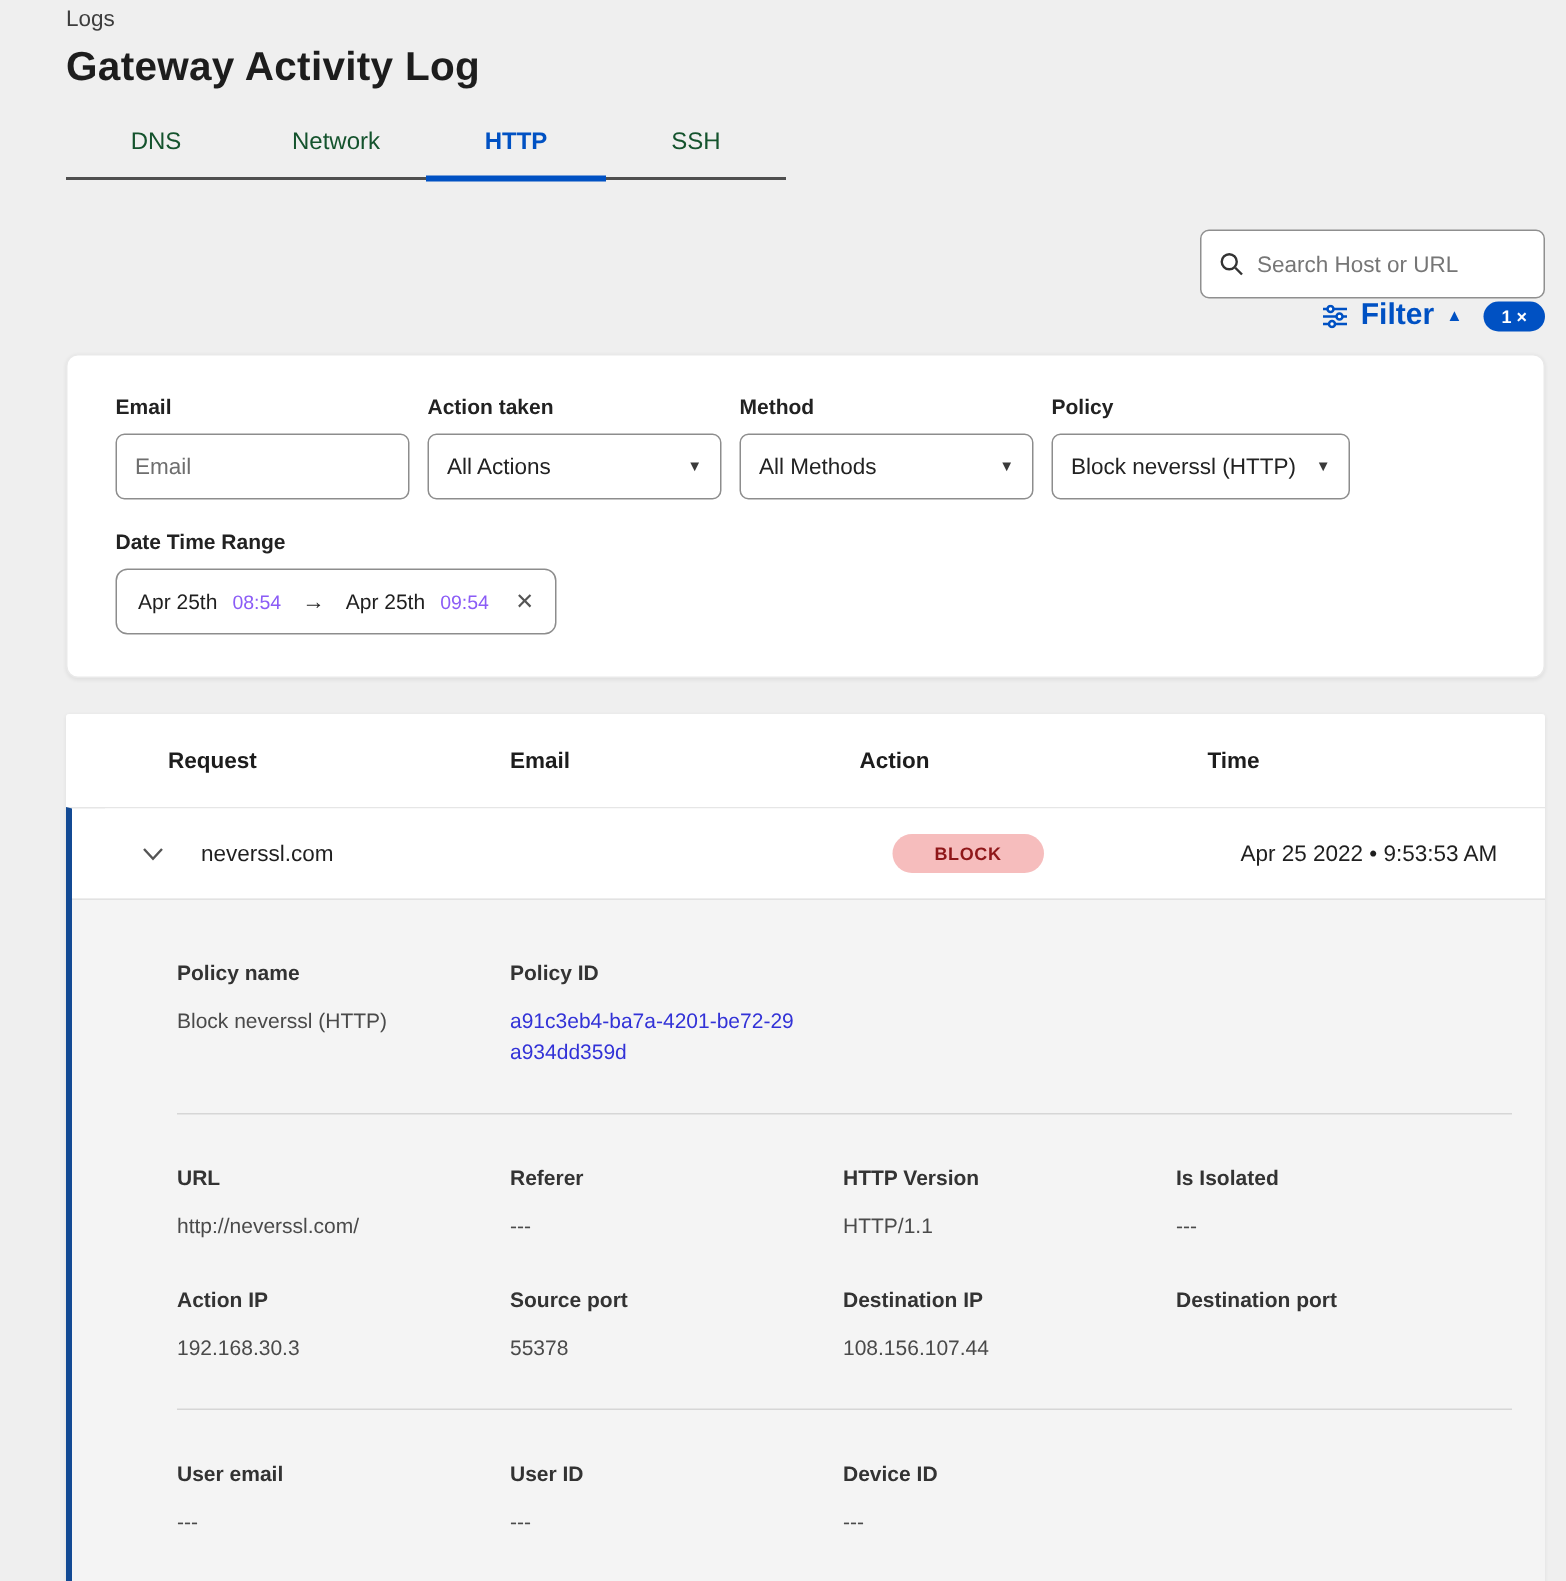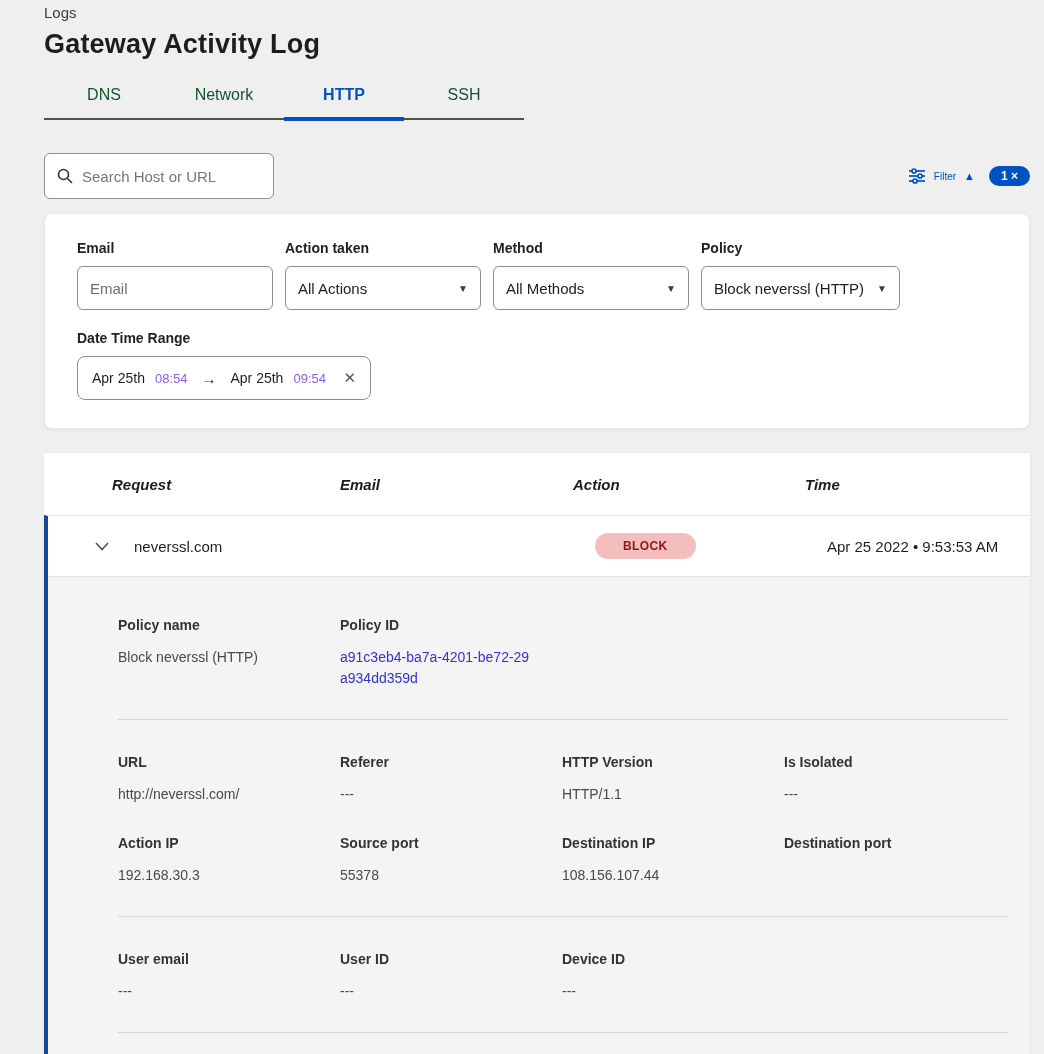--- a/index.html
+++ b/index.html
@@ -21,32 +21,32 @@
   .tab {
     width:120px; text-align:center; font-size:16px; color:#14532d;
     padding:6px 0 14px 0; cursor:pointer; position:relative;
   }
   .tab.active { color:#0051c3; font-weight:700; }
   .tab.active::after {
     content:""; position:absolute; left:0; right:0; bottom:-3px; height:4px; background:#0051c3;
   }
 
   
-  .toolbar { margin-top:33px; display:flex; align-items:center; justify-content:space-between; }
+  .toolbar { margin-top:33px; display:flex; align-items:flex-end; justify-content:space-between;flex-direction:column; }
   .searchbox {
     width:230px; height:46px; background:#fff; border:1px solid #8f8f8f; border-radius:6px;
     display:flex; align-items:center; padding:0 12px; gap:9px;
   }
   .searchbox input {
     border:none; outline:none; font-size:15px; width:100%;
     font-family:"Liberation Sans", sans-serif; color:#333; background:transparent;
   }
   .searchbox input::placeholder { color:#767676; }
   .filter-group { display:flex; align-items:center; gap:8px; color:#0051c3; cursor:pointer; }
-  .filter-label { font-size:10px; font-weight:400; }
+  .filter-label { font-size:20px; font-weight:700; }
   .filter-caret { font-size:11px; }
   .filter-badge {
     background:#0051c3; color:#fff; font-size:12px; font-weight:700;
     border-radius:11px; padding:3px 12px; margin-left:6px;
   }
 
   
   .panel {
     margin-top:14px; background:#fff; border-radius:8px; border:1px solid #e9e9e9;
     box-shadow:0 1px 3px rgba(0,0,0,.07);
@@ -77,21 +77,21 @@
   .date-field .arrow { color:#1f1f1f; font-size:15px; padding:0 4px; }
   .date-field .clear { margin-left:auto; color:#555; font-size:15px; cursor:pointer; }
 
   
   .table-card {
     margin-top:24px; background:#fff; border-radius:2px;
     box-shadow:0 1px 3px rgba(0,0,0,.07); height:604px; overflow:hidden;
   }
   .thead { display:flex; height:62px; align-items:center; font-size:15px; font-weight:700; color:#1d1d1d; }
   .th-chevron { width:68px; }
-  .th { width:228px;font-style:italic; }
+  .th { width:228px; }
   .th.c2 { width:233px; }
   .th.c3 { width:232px; }
   .th.c4 { flex:1; }
   .row-group { border-left:4px solid #134a94; border-top:1px solid #e6e6e6; height:542px; }
   .trow { display:flex; height:60px; align-items:center; background:#fff; font-size:15px; color:#1f1f1f; cursor:pointer;margin-left:22px; }
   .td-chevron { width:64px; display:flex; justify-content:center; color:#555; }
   .td { width:228px; }
   .td.c2 { width:233px; }
   .td.c3 { width:232px; }
   .td.c4 { flex:1; }

